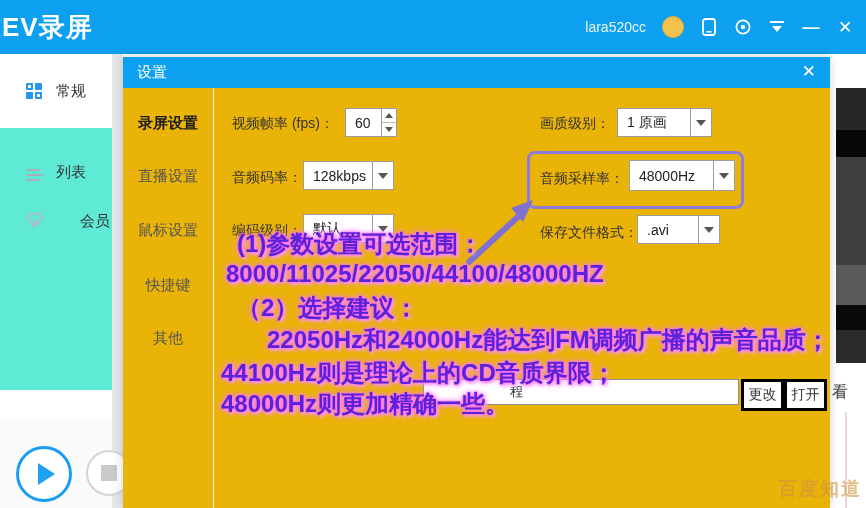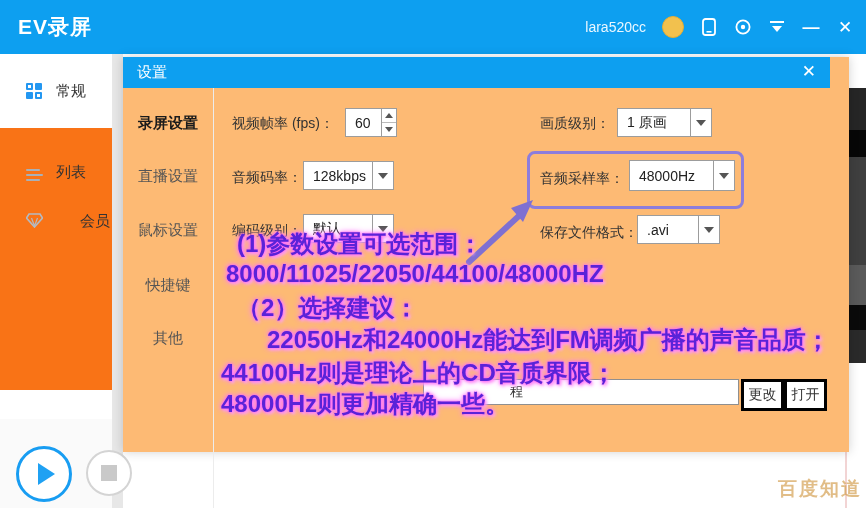--- a/index.html
+++ b/index.html
@@ -2,33 +2,33 @@
 <html><head>
 <meta charset="utf-8">
 <style>
   html,body{margin:0;padding:0;}
   #app{position:relative;width:866px;height:508px;overflow:hidden;background:#ffffff;
        font-family:"Liberation Sans","DejaVu Sans",sans-serif;-webkit-font-smoothing:antialiased;}
 
   
   .titlebar{position:absolute;left:0;top:0;width:866px;height:54px;background:#0d9ff0;z-index:5;
             display:flex;align-items:center;}
-  .app-title{color:#fff;font-size:21px;font-weight:bold;margin-left:18px;letter-spacing:1px;}
+  .app-title{color:#fff;font-size:26px;font-weight:bold;margin-left:2px;letter-spacing:1px;}
   .tb-right{position:absolute;right:12px;top:0;height:54px;display:flex;align-items:center;gap:16px;}
   .username{color:#eaf7ff;font-size:14px;}
   .avatar{width:20px;height:20px;border-radius:50%;background:#f2c14e;border:1px solid #e8ae32;}
   .tb-icon{width:18px;height:18px;display:flex;align-items:center;justify-content:center;cursor:pointer;}
   .tb-icon svg{display:block;}
   .tb-glyph{color:#fff;font-size:17px;font-weight:bold;line-height:1;}
 
   
   .win-bg-gap{position:absolute;left:112px;top:54px;width:11px;height:454px;background:#e7e7e7;}
 
   
-  .sidebar{position:absolute;left:0;top:54px;width:112px;height:336px;background:#f97316;}
+  .sidebar{position:absolute;left:0;top:54px;width:112px;height:336px;background:#5eead4;}
   .side-item{position:absolute;left:0;width:112px;height:50px;display:flex;align-items:center;cursor:pointer;}
   .side-item.active{background:#ffffff;top:0;height:74px;}
   .side-icon{margin-left:26px;width:18px;height:16px;position:relative;}
   .side-label{margin-left:12px;font-size:15px;color:#333;}
   .grid-ico{display:grid;grid-template-columns:7px 7px;grid-template-rows:7px 7px;gap:2px;}
   .grid-ico i{background:#2397f1;border-radius:1px;}
   .grid-ico i.hollow{background:transparent;border:2px solid #2397f1;width:3px;height:3px;}
   .list-ico i{display:block;height:2px;background:#a9b0b8;margin:3px 0;border-radius:1px;}
   .sidebar-bottom{position:absolute;left:0;top:365px;width:112px;height:89px;background:#fafafa;}
   .play-btn{position:absolute;left:16px;top:446px;width:50px;height:50px;border:3px solid #189df2;
@@ -42,22 +42,22 @@
   
   .dark-strip{position:absolute;left:836px;top:88px;width:30px;height:275px;z-index:1;}
   .dark-strip div{width:30px;}
   .bg-frag{position:absolute;left:832px;top:378px;width:30px;height:28px;overflow:hidden;
            font-size:16px;color:#444;z-index:1;padding-top:4px;}
   .pink-line{position:absolute;left:845px;top:412px;width:2px;height:96px;background:rgba(226,160,160,.45);z-index:1;}
   .watermark{position:absolute;right:4px;bottom:6px;font-size:19px;font-weight:bold;
              color:rgba(206,148,62,.62);letter-spacing:2px;z-index:30;}
 
   
-  .dialog{position:absolute;left:123px;top:57px;width:707px;height:395px;background:#fdba74;z-index:10;
-          box-shadow:0 0 10px rgba(0,0,0,.18);padding-left:19px;}
+  .dialog{position:absolute;left:123px;top:57px;width:707px;height:451px;background:#eab308;z-index:10;
+          box-shadow:0 0 10px rgba(0,0,0,.18);}
   .dlg-header{position:absolute;left:0;top:0;width:707px;height:31px;background:#0d9ff0;
               display:flex;align-items:center;}
   .dlg-title{color:#fff;font-size:15px;margin-left:14px;}
   .dlg-close{position:absolute;right:14px;top:5px;color:#fff;font-size:17px;font-weight:bold;cursor:pointer;line-height:1.2;}
   .dlg-menu-item{position:absolute;left:0;width:90px;text-align:center;font-size:15px;color:#555;cursor:pointer;}
   .dlg-menu-item.active{color:#1b1b1b;font-weight:bold;}
   .dlg-divider{position:absolute;left:90px;top:31px;width:1px;height:420px;background:#ececec;}
 
   .fld-label{position:absolute;font-size:14px;color:#333;white-space:nowrap;}
   .ctl{position:absolute;background:#fff;border:1px solid #9c9c9c;display:flex;align-items:stretch;}

